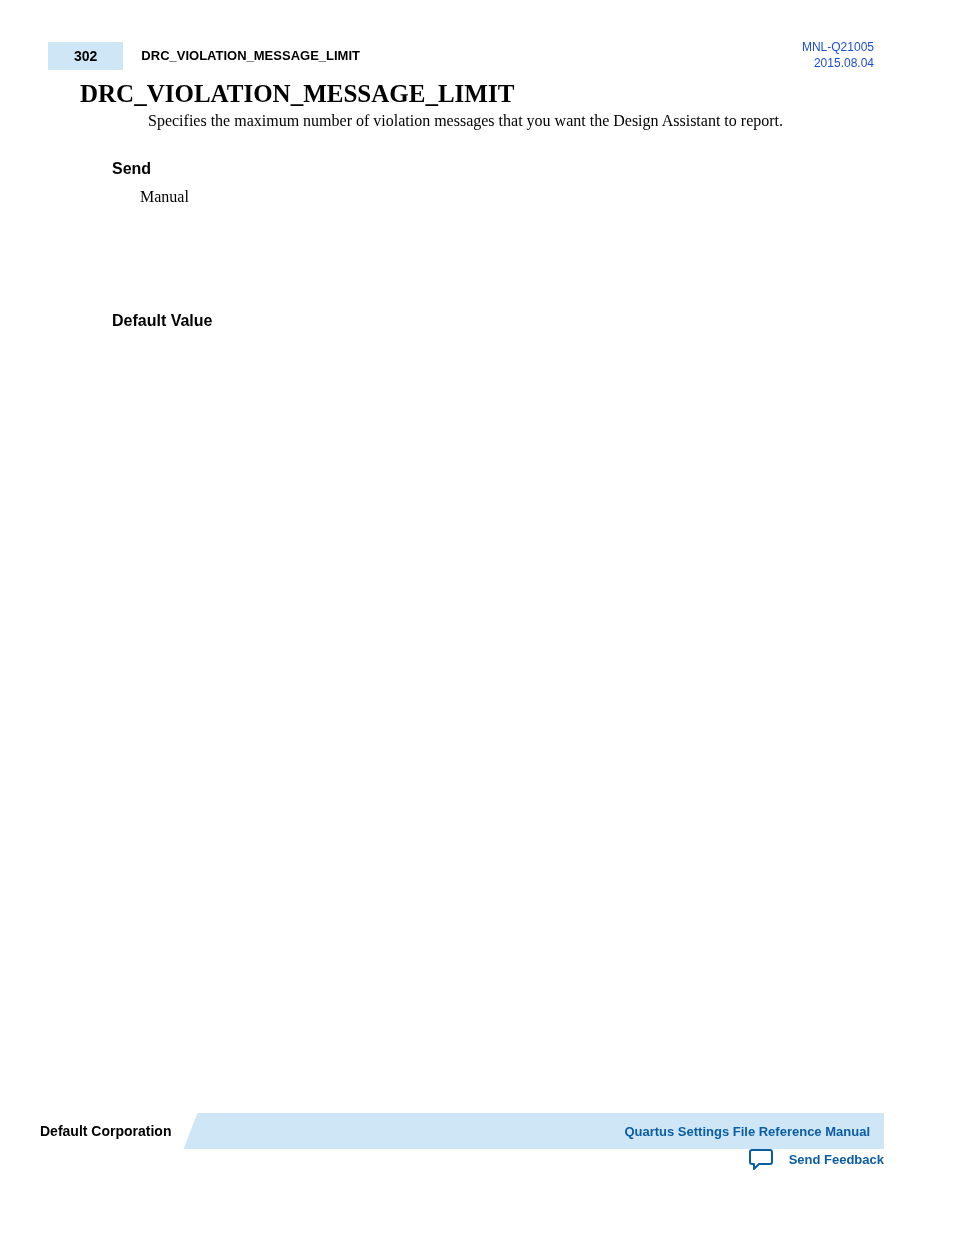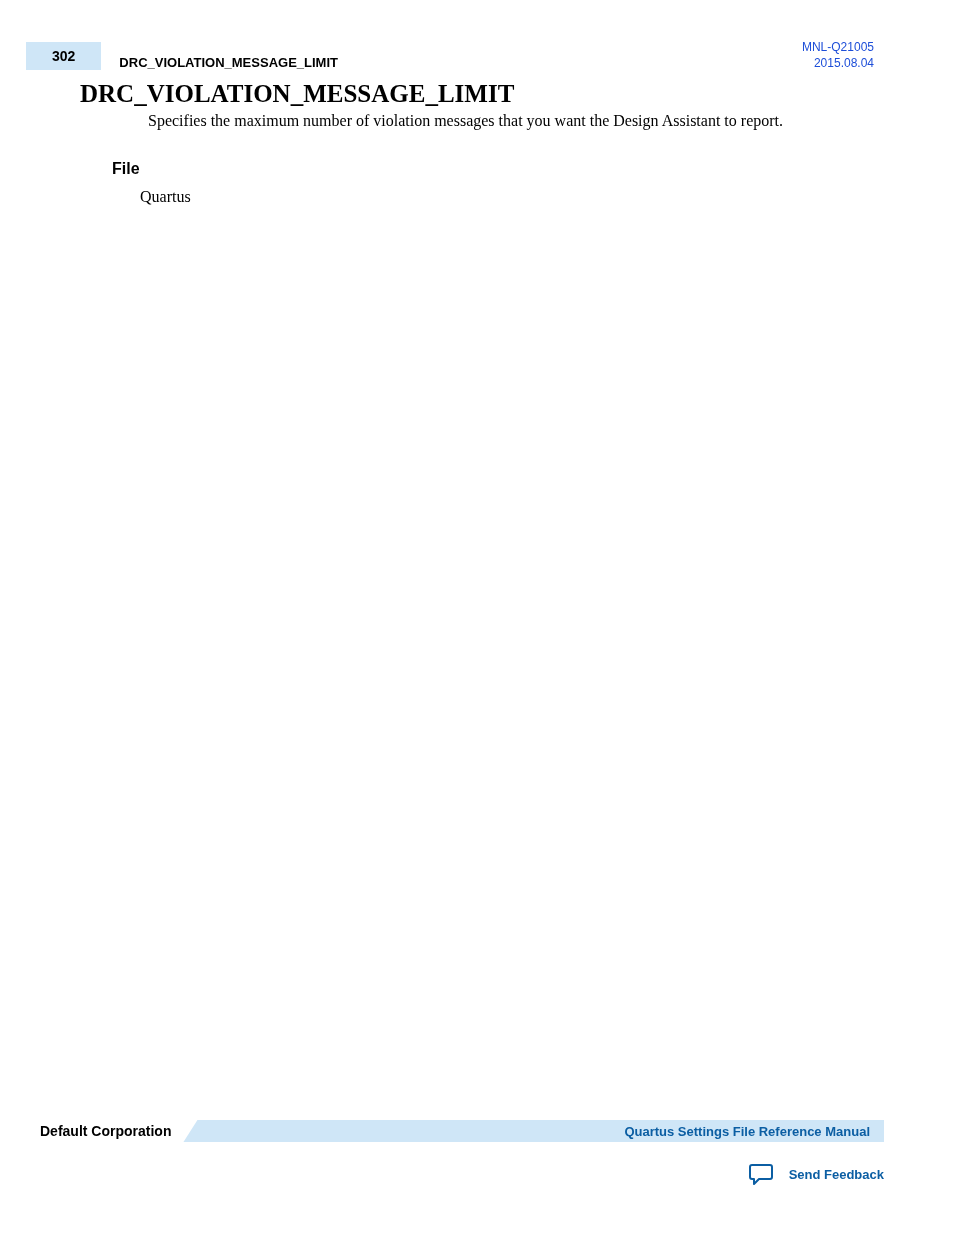--- a/index.html
+++ b/index.html
@@ -7,24 +7,24 @@
     width: 954px;
     height: 1235px;
     background: #fff;
     font-family: Georgia, 'Times New Roman', serif;
     color: #000;
     position: relative;
   }
   .header {
     position: absolute;
     top: 42px;
-    left: 26px;
+    left: 48px;
     right: 40px;
     display: flex;
-    align-items: flex-end;
+    align-items: flex-start;
   }
   .page-num-box {
     background: #cfe6f7;
     padding: 6px 26px 6px 26px;
     font-family: Arial, Helvetica, sans-serif;
     font-weight: bold;
     font-size: 14px;
     color: #000;
   }
   .header-title {
@@ -91,38 +91,38 @@
   .footer-left {
     font-family: Arial, Helvetica, sans-serif;
     font-weight: bold;
     font-size: 14px;
     color: #000;
     white-space: nowrap;
     padding-right: 12px;
   }
   .footer-ribbon {
     flex: 1;
-    height: 22px;
+    height: 36px;
     background: #cfe6f7;
     position: relative;
     clip-path: polygon(14px 0, 100% 0, 100% 100%, 0 100%);
     display: flex;
     align-items: center;
     justify-content: flex-end;
     padding-right: 14px;
   }
   .footer-link {
     font-family: Arial, Helvetica, sans-serif;
     font-weight: bold;
     font-size: 13px;
     color: #0b5ea3;
   }
   .feedback {
     position: absolute;
-    bottom: 49px;
+    bottom: 64px;
     right: 70px;
     display: flex;
     align-items: center;
     gap: 14px;
   }
   .feedback-icon svg { display: block; }
   .feedback-text {
     font-family: Arial, Helvetica, sans-serif;
     font-weight: bold;
     font-size: 13px;
@@ -142,26 +142,27 @@
 <div class="doc-id">
   <div>MNL-Q21005</div>
   <div>2015.08.04</div>
 </div>
 
 <div class="main-title">DRC_VIOLATION_MESSAGE_LIMIT</div>
 
 <div class="content">
   <div class="intro">Specifies the maximum number of violation messages that you want the Design Assistant to report.</div>
 
-  <div class="section-head">File</div>
-  <div class="section-body">Quartus</div>
+  <div class="section-head">Send</div>
+  <div class="section-body">Manual</div>
 
 
   <div class="syntax-gap"></div>
 
+  <div class="section-head">Default Value</div>
 </div>
 
 <div class="footer-bar">
   <div class="footer-left">Default Corporation</div>
   <div class="footer-ribbon">
     <span class="footer-link">Quartus Settings File Reference Manual</span>
   </div>
 </div>
 
 <div class="feedback">

